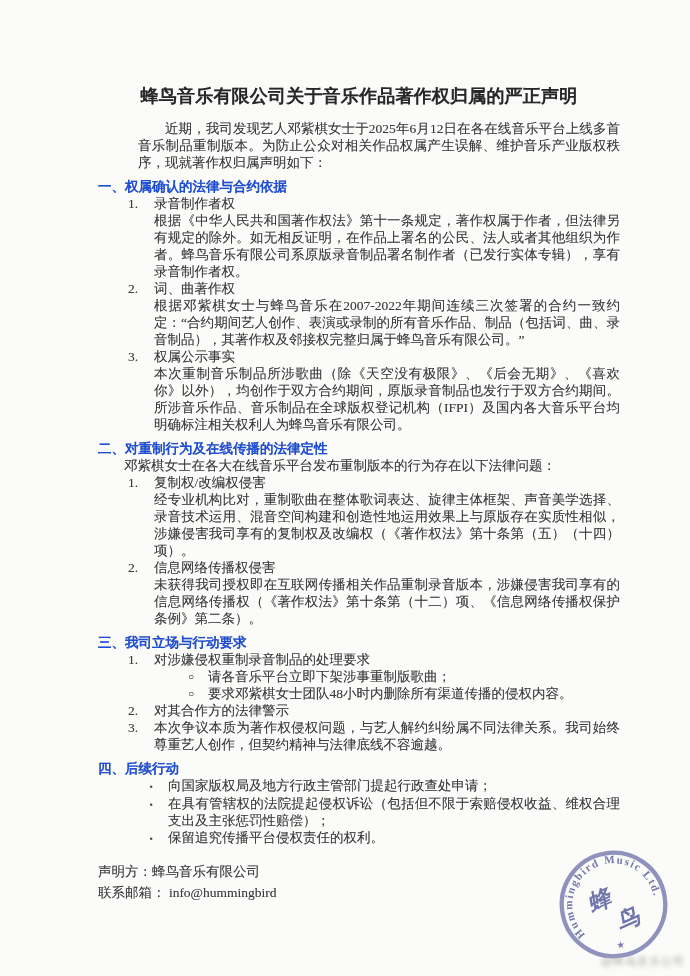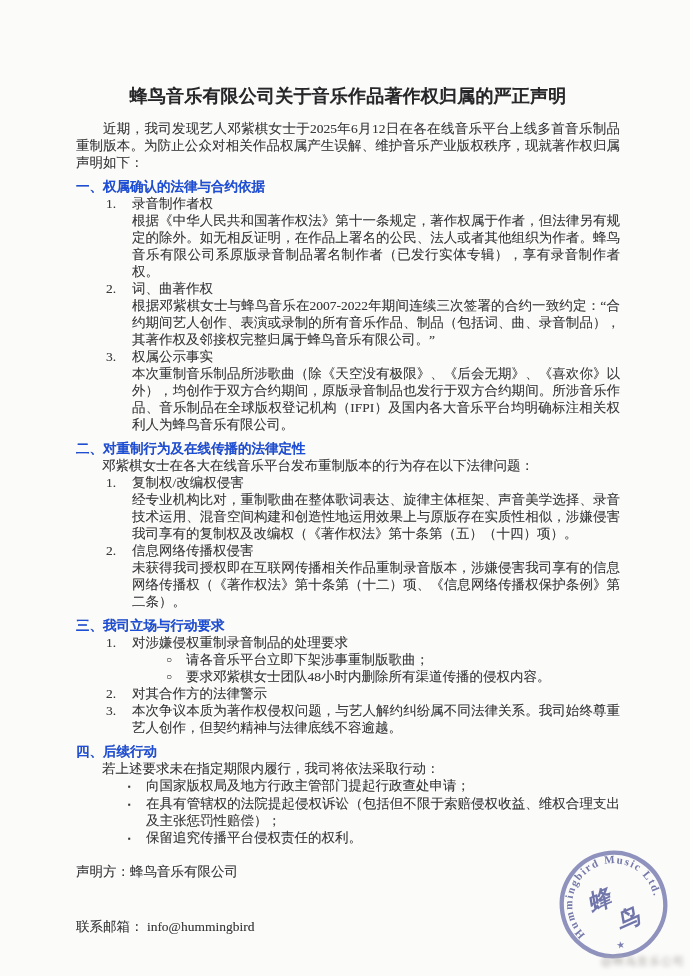--- a/index.html
+++ b/index.html
@@ -3,39 +3,39 @@
 <meta charset="utf-8">
 <style>
   * { margin:0; padding:0; box-sizing:border-box; }
   html,body { background:#fbfbfa; }
   .page {
     position:relative; width:690px; height:976px; background:#fbfbfa;
     font-family:"Liberation Serif","DejaVu Serif",serif;
     color:#3a3a3c; overflow:hidden;
     text-shadow:0 0 0.5px rgba(90,90,90,.45);
   }
-  .content { padding:84px 70px 0 76px; font-size:13.5px; line-height:17px; }
+  .content { padding:84px 70px 0 98px; font-size:13.5px; line-height:17px; }
   .title {
     font-size:18px; line-height:24px; font-weight:bold; text-align:center;
     color:#27272a; margin-bottom:12px; letter-spacing:0.2px;
   }
-  .intro { text-indent:2em; text-align:justify; }
+  .intro { text-indent:2em; text-align:justify;margin-left:40px; }
   .sec-head { font-weight:bold; margin-top:7px; color:#1d4ed8; }
   .sec-intro { margin-left:26px; text-align:justify; }
   .num-item { display:flex; margin-left:30px; }
   .num { flex:none; width:26px; }
   .item-content { flex:1; }
   .item-body { text-align:justify; }
   .sub-row { display:flex; margin-left:34px; }
   .sub-marker { flex:none; width:20px; font-size:10px; line-height:17px; }
   .bullet-row { display:flex; margin-left:52px; }
   .bullet-marker { flex:none; width:18px; font-size:8px; line-height:17px; padding-top:1px; }
   .bullet-text { flex:1; text-align:justify; }
   .sig-wrap { position:relative; margin-top:14px; line-height:21px; }
-  .sig-email { padding-right:55px;margin-top:34px; }
+  .sig-email { padding-right:55px; }
   .seal {
     position:absolute; right:-51px; top:-14px; width:115px; height:115px;
     transform:rotate(-10deg); opacity:0.88; pointer-events:none;
   }
   .seal text { text-shadow:none; }
   .watermark {
     position:absolute; right:5px; bottom:7px; font-size:11px; letter-spacing:1px;
     color:#c7c3bd; filter:blur(2px);
     font-family:"Liberation Sans","DejaVu Sans",sans-serif;
   }
@@ -119,21 +119,20 @@
       <div class="num-item">
         <span class="num">3.</span>
         <div class="item-content">
           <div class="item-body">本次争议本质为著作权侵权问题，与艺人解约纠纷属不同法律关系。我司始终尊重艺人创作，但契约精神与法律底线不容逾越。</div>
         </div>
       </div>
     </div>
 
     <div class="section">
       <div class="sec-head">四、后续行动</div>
-      <div class="sec-intro">若上述要求未在指定期限内履行，我司将依法采取行动：</div>
       <div class="bullet-row">
         <span class="bullet-marker">▪</span>
         <div class="bullet-text">向国家版权局及地方行政主管部门提起行政查处申请；</div>
       </div>
       <div class="bullet-row">
         <span class="bullet-marker">▪</span>
         <div class="bullet-text">在具有管辖权的法院提起侵权诉讼（包括但不限于索赔侵权收益、维权合理支出及主张惩罚性赔偿）；</div>
       </div>
       <div class="bullet-row">
         <span class="bullet-marker">▪</span>

